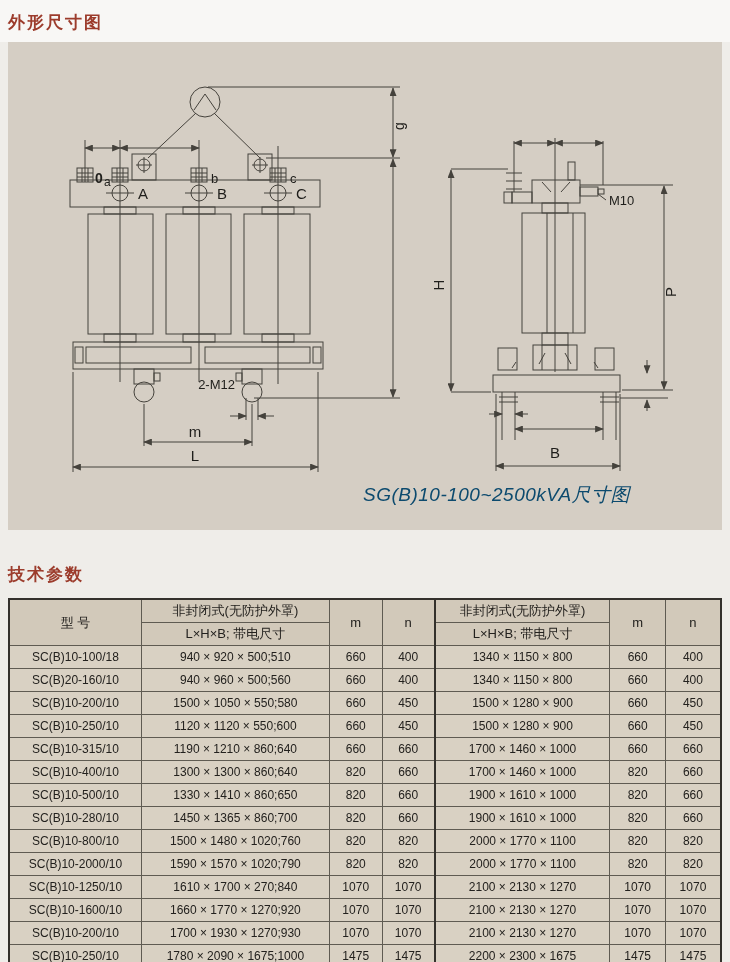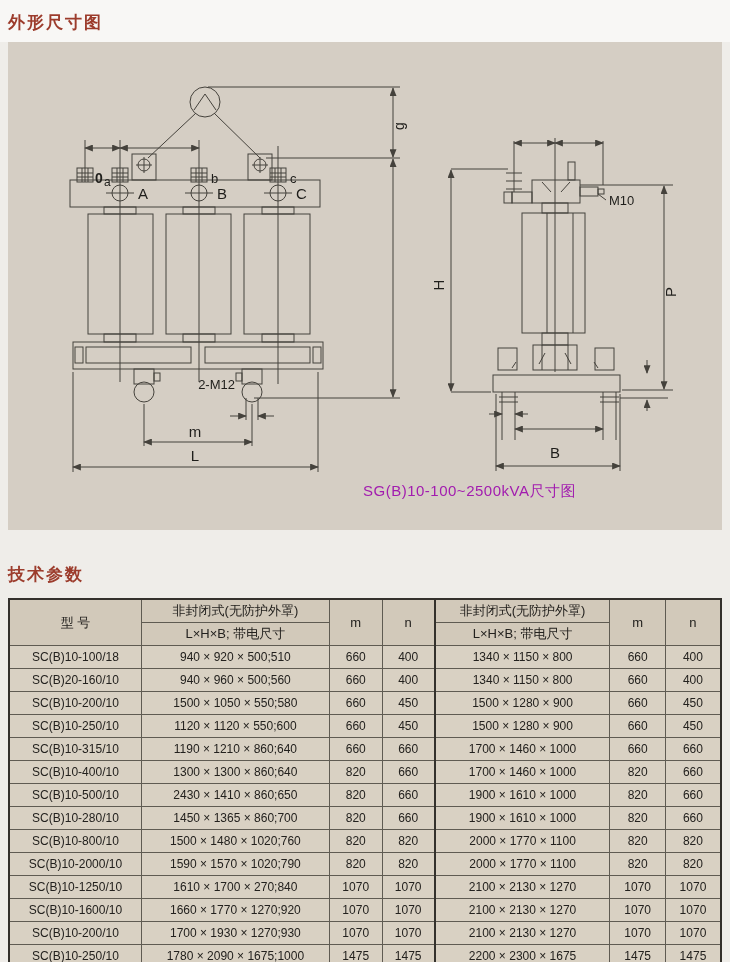--- a/index.html
+++ b/index.html
@@ -16,21 +16,21 @@
   }
   .title-outline{top:11px;}
   .title-params{top:563px;}
   .panel{
     position:absolute;top:42px;left:8px;width:714px;height:488px;
     background:#d5cec4;
   }
   .panel svg{position:absolute;top:0;left:0;}
   .fig-caption{
     position:absolute;left:355px;top:440px;
-    font-size:15px;color:#a21caf;letter-spacing:0.5px;
+    font-size:19px;color:#0c4a6e;letter-spacing:0.5px;font-style:italic;
   }
   .table-wrap{position:absolute;top:598px;left:8px;width:714px;}
   table{
     width:100%;border-collapse:collapse;table-layout:fixed;
     background:#d9d1c3;border:2px solid #34312c;
   }
   th,td{
     border:1px solid #5f5b52;text-align:center;vertical-align:middle;
     color:#23211e;font-weight:normal;padding:0 2px;
     white-space:nowrap;overflow:hidden;
@@ -348,21 +348,21 @@
             <td>SC(B)10-400/10</td>
             <td>1300 × 1300 × 860;640</td>
             <td>820</td>
             <td>660</td>
             <td class="thick-left">1700 × 1460 × 1000</td>
             <td>820</td>
             <td>660</td>
           </tr>
           <tr>
             <td>SC(B)10-500/10</td>
-            <td>2430 × 1410 × 860;650</td>
+            <td>1330 × 1410 × 860;650</td>
             <td>820</td>
             <td>660</td>
             <td class="thick-left">1900 × 1610 × 1000</td>
             <td>820</td>
             <td>660</td>
           </tr>
           <tr>
             <td>SC(B)10-280/10</td>
             <td>1450 × 1365 × 860;700</td>
             <td>820</td>

